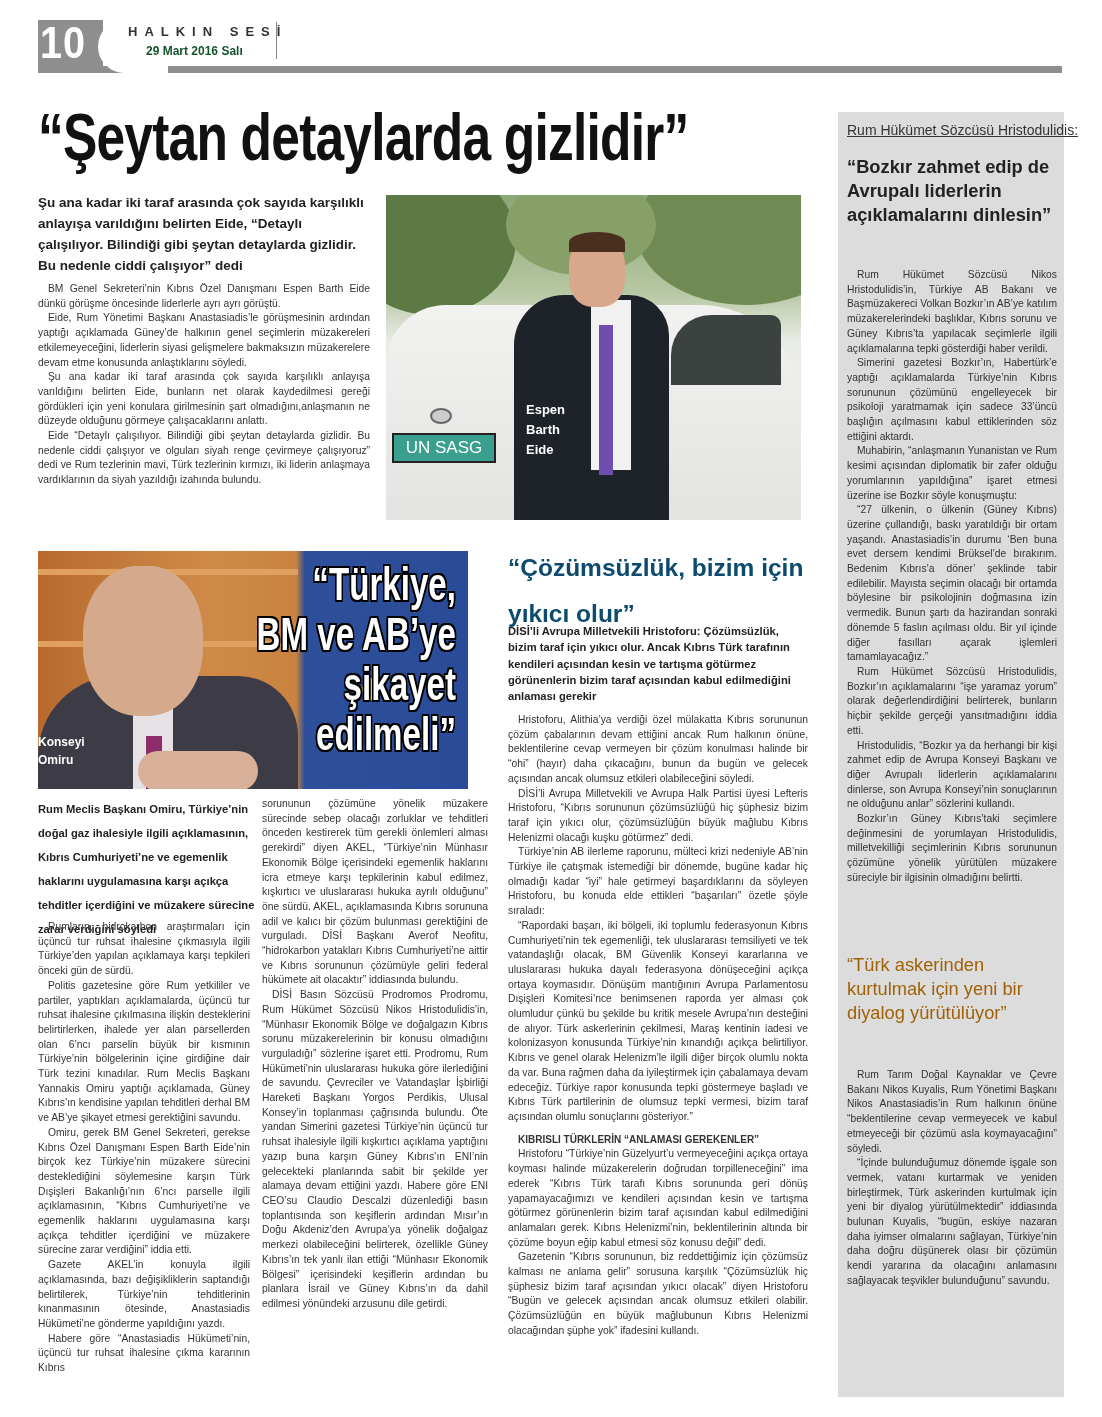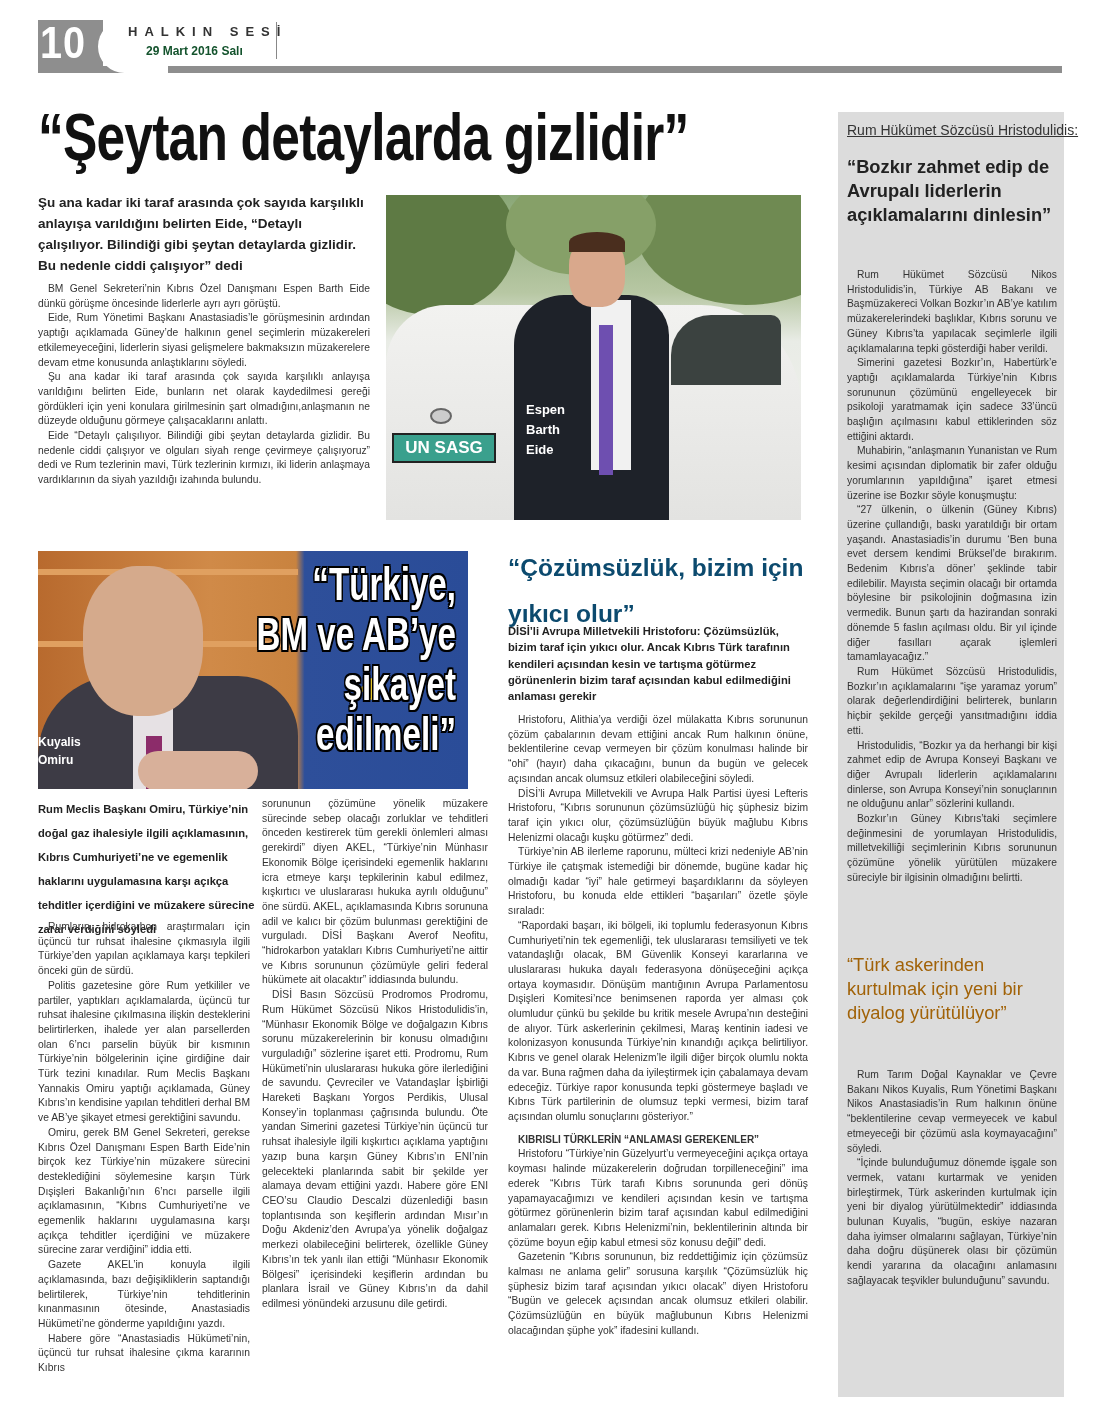--- a/index.html
+++ b/index.html
@@ -64,21 +64,21 @@
   <p>Eide “Detaylı çalışılıyor. Bilindiği gibi şeytan detaylarda gizlidir. Bu nedenle ciddi çalışıyor ve olguları siyah renge çevirmeye çalışıyoruz” dedi ve Rum tezlerinin mavi, Türk tezlerinin kırmızı, iki liderin anlaşmaya vardıklarının da siyah yazıldığı izahında bulundu.</p>
 </div>
 
 <div class="abs" id="photo1">
   <div class="tree" style="left:-40px;top:-30px;width:170px;height:150px;background:#5e7a44"></div>
   <div class="tree" style="left:250px;top:-40px;width:220px;height:150px;background:#6f8a52"></div>
   <div class="tree" style="left:120px;top:-20px;width:150px;height:100px;background:#86a068"></div>
   <div style="position:absolute;left:0;top:110px;width:415px;height:215px;background:linear-gradient(180deg,#f2f2f0,#e3e3e1);border-radius:60px 100px 0 0"></div>
   <div style="position:absolute;left:285px;top:120px;width:110px;height:70px;background:#3b4240;border-radius:40px 10px 0 0"></div>
   <div style="position:absolute;left:44px;top:213px;width:22px;height:16px;border-radius:50%;border:2px solid #666;background:#ccc"></div>
-  <div style="position:absolute;left:6px;top:238px;width:104px;height:30px;background:#3aa08d;border:2px solid #222;color:#fff;font-size:17px;font-weight:bold;text-align:center;line-height:26px">UN SASG</div>
+  <div style="position:absolute;left:6px;top:238px;width:104px;height:30px;background:#3aa08d;border:2px solid #222;color:#fff;font-size:17px;font-weight:normal;text-align:center;line-height:26px">UN SASG</div>
   <div style="position:absolute;left:128px;top:100px;width:155px;height:230px;background:#1e2229;border-radius:50px 40px 0 0"></div>
   <div style="position:absolute;left:205px;top:105px;width:40px;height:170px;background:#f1f1f1"></div>
   <div style="position:absolute;left:213px;top:130px;width:14px;height:150px;background:#6e4fb0"></div>
   <div style="position:absolute;left:183px;top:42px;width:56px;height:70px;background:#d9a88c;border-radius:40%"></div>
   <div style="position:absolute;left:183px;top:37px;width:56px;height:20px;background:#4a2e1e;border-radius:50% 50% 0 0"></div>
   <div class="cap-white" style="left:140px;top:205px;width:60px">
     <div>Espen</div>
     <div>Barth</div>
     <div>Eide</div>
   </div>
@@ -87,21 +87,21 @@
 <div class="abs" id="photo2">
   <div style="position:absolute;left:0;top:18px;width:260px;height:6px;background:#e0a060"></div>
   <div style="position:absolute;left:0;top:90px;width:260px;height:6px;background:#e0a060"></div>
   <div style="position:absolute;left:325px;top:130px;width:16px;height:16px;background:#e8c72c;transform:rotate(45deg)"></div>
   <div style="position:absolute;left:0;top:125px;width:260px;height:120px;background:#3d3b45;border-radius:80px 60px 0 0"></div>
   <div style="position:absolute;left:95px;top:140px;width:40px;height:100px;background:#e6e1e4"></div>
   <div style="position:absolute;left:108px;top:185px;width:16px;height:55px;background:#8c2c6a"></div>
   <div style="position:absolute;left:45px;top:15px;width:120px;height:150px;background:#d5aa8c;border-radius:45%"></div>
   <div style="position:absolute;left:100px;top:200px;width:120px;height:40px;background:#d8b09a;border-radius:20px"></div>
   <div class="cap-white" style="left:0;top:182px;width:80px;font-size:12px;line-height:18px">
-    <div>Kuyalis</div>
+    <div>Konseyi</div>
     <div>Omiru</div>
   </div>
   <div id="photo2-title">
     <div>“Türkiye,</div>
     <div>BM ve AB’ye</div>
     <div>şikayet</div>
     <div>edilmeli”</div>
   </div>
 </div>
 

